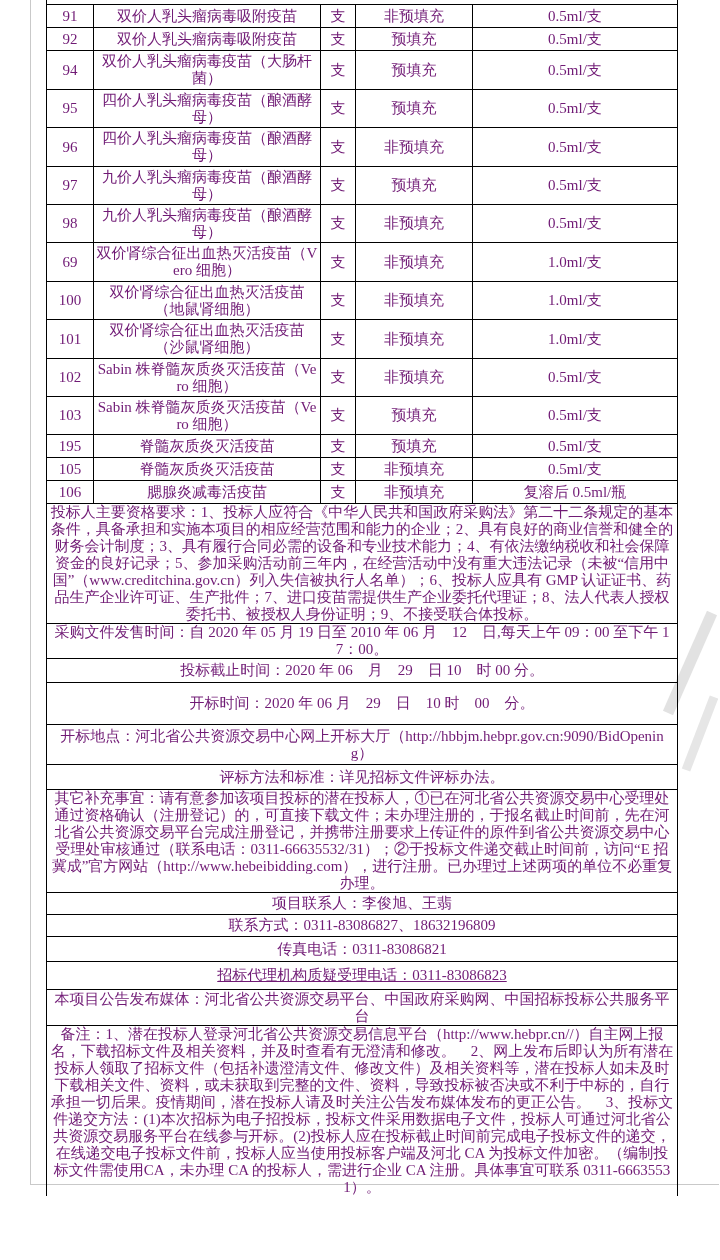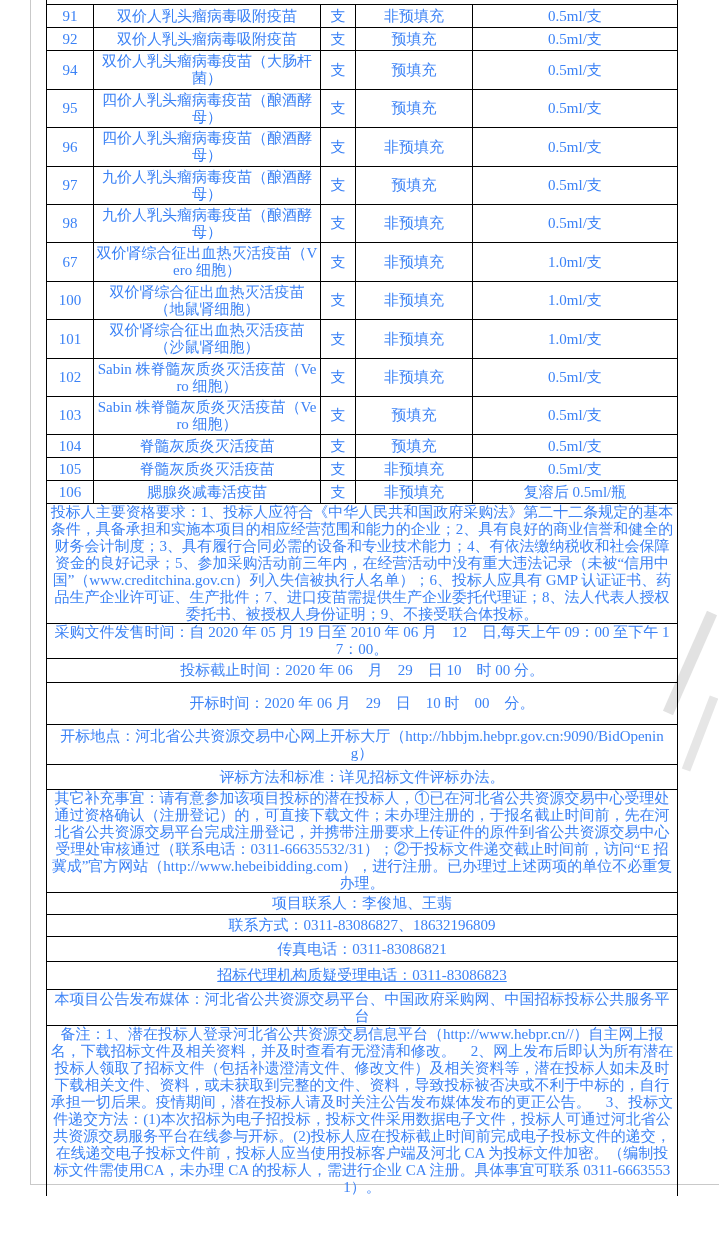--- a/index.html
+++ b/index.html
@@ -1,18 +1,18 @@
 <!DOCTYPE html>
 <html><head>
 <meta charset="utf-8">
 <style>
   html,body{margin:0;padding:0;background:#ffffff;}
   .page{
     position:relative;width:720px;height:1260px;background:#ffffff;overflow:hidden;
-    font-family:"Liberation Serif","DejaVu Serif",serif;color:#3b82f6;
+    font-family:"Liberation Serif","DejaVu Serif",serif;color:#701a75;
   }
   .page-edge-left{position:absolute;left:30px;top:0;width:1px;height:1185px;background:#c9c9c9;}
   .page-edge-bottom{position:absolute;left:30px;top:1184px;width:689px;height:1px;background:#c9c9c9;}
   table.tbl{
     position:absolute;left:46px;top:0;width:631px;
     border-collapse:collapse;table-layout:fixed;
   }
   table.tbl td{
     border:1px solid #000;padding:0 2px;text-align:center;vertical-align:middle;
     font-size:15px;line-height:17px;overflow:hidden;word-break:break-all;
@@ -93,21 +93,21 @@
     <td class="c-spec">0.5ml/支</td>
   </tr>
         <tr style="height: 38px;">
     <td class="c-seq">98</td>
     <td class="c-name">九价人乳头瘤病毒疫苗（酿酒酵母）</td>
     <td class="c-unit">支</td>
     <td class="c-fill">非预填充</td>
     <td class="c-spec">0.5ml/支</td>
   </tr>
         <tr style="height: 39px;">
-    <td class="c-seq">67</td>
+    <td class="c-seq">69</td>
     <td class="c-name">双价肾综合征出血热灭活疫苗（Vero 细胞）</td>
     <td class="c-unit">支</td>
     <td class="c-fill">非预填充</td>
     <td class="c-spec">1.0ml/支</td>
   </tr>
         <tr style="height: 38px;">
     <td class="c-seq">100</td>
     <td class="c-name">双价肾综合征出血热灭活疫苗（地鼠肾细胞）</td>
     <td class="c-unit">支</td>
     <td class="c-fill">非预填充</td>
@@ -128,21 +128,21 @@
     <td class="c-spec">0.5ml/支</td>
   </tr>
         <tr style="height: 38px;">
     <td class="c-seq">103</td>
     <td class="c-name">Sabin 株脊髓灰质炎灭活疫苗（Vero 细胞）</td>
     <td class="c-unit">支</td>
     <td class="c-fill">预填充</td>
     <td class="c-spec">0.5ml/支</td>
   </tr>
         <tr style="height: 23px;">
-    <td class="c-seq">104</td>
+    <td class="c-seq">195</td>
     <td class="c-name">脊髓灰质炎灭活疫苗</td>
     <td class="c-unit">支</td>
     <td class="c-fill">预填充</td>
     <td class="c-spec">0.5ml/支</td>
   </tr>
         <tr style="height: 23px;">
     <td class="c-seq">105</td>
     <td class="c-name">脊髓灰质炎灭活疫苗</td>
     <td class="c-unit">支</td>
     <td class="c-fill">非预填充</td>

